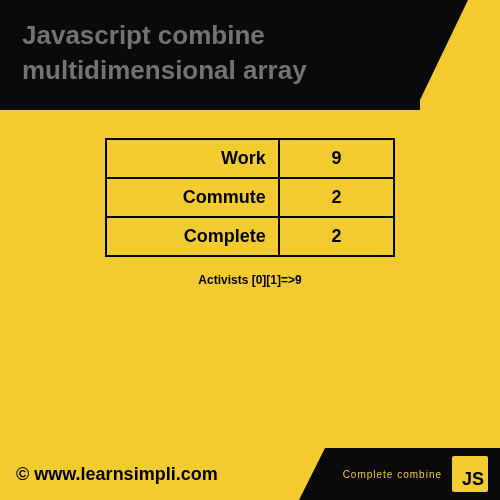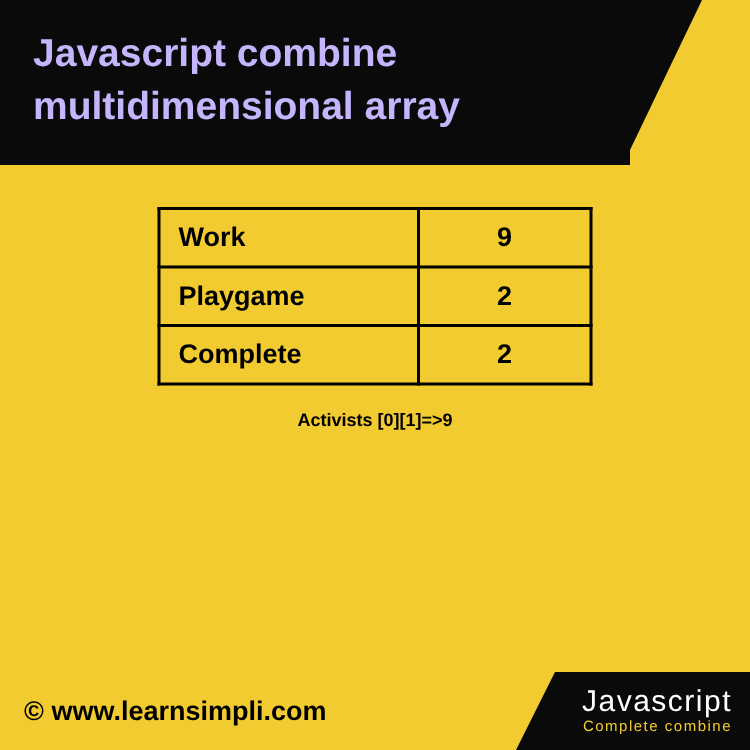--- a/index.html
+++ b/index.html
@@ -10,21 +10,21 @@
     body {
       width: 500px;
       height: 500px;
       background: #f2cb30;
       font-family: Arial, sans-serif;
       position: relative;
       overflow: hidden;
     }
     .header-band {
       background: #0a0a0a;
-      color: #c4b5fd;
+      color: #737373;
       padding: 18px 22px 22px 22px;
       position: relative;
       width: 420px;
     }
     .header-band::after {
       content: "";
       position: absolute;
       right: -48px;
       top: 0;
       width: 0;
@@ -48,21 +48,21 @@
     }
     td {
       border: 2px solid #000;
       padding: 8px 12px;
       font-size: 18px;
       font-weight: bold;
       color: #000;
     }
     td.label {
       width: 60%;
-      text-align: left;
+      text-align: right;
     }
     td.value {
       width: 40%;
       text-align: center;
     }
     .caption {
       text-align: center;
       font-weight: bold;
       font-size: 12px;
       margin-top: 16px;
@@ -144,33 +144,33 @@
 </div>
 
 <div class="table-wrap">
   <table>
     <tbody>
       <tr>
         <td class="label">Work</td>
         <td class="value">9</td>
       </tr>
       <tr>
-        <td class="label">Playgame</td>
+        <td class="label">Commute</td>
         <td class="value">2</td>
       </tr>
       <tr>
         <td class="label">Complete</td>
         <td class="value">2</td>
       </tr>
     </tbody>
   </table>
   <div class="caption">Activists [0][1]=&gt;9</div>
 </div>
 
 <div class="footer">
   <div class="site">© www.learnsimpli.com</div>
   <div class="badge">
     <div class="badge-text">
-      <span class="badge-main">Javascript</span>
       <span class="badge-sub">Complete combine</span>
     </div>
+    <div class="js-logo">JS</div>
   </div>
 </div>
 
 </body></html>

